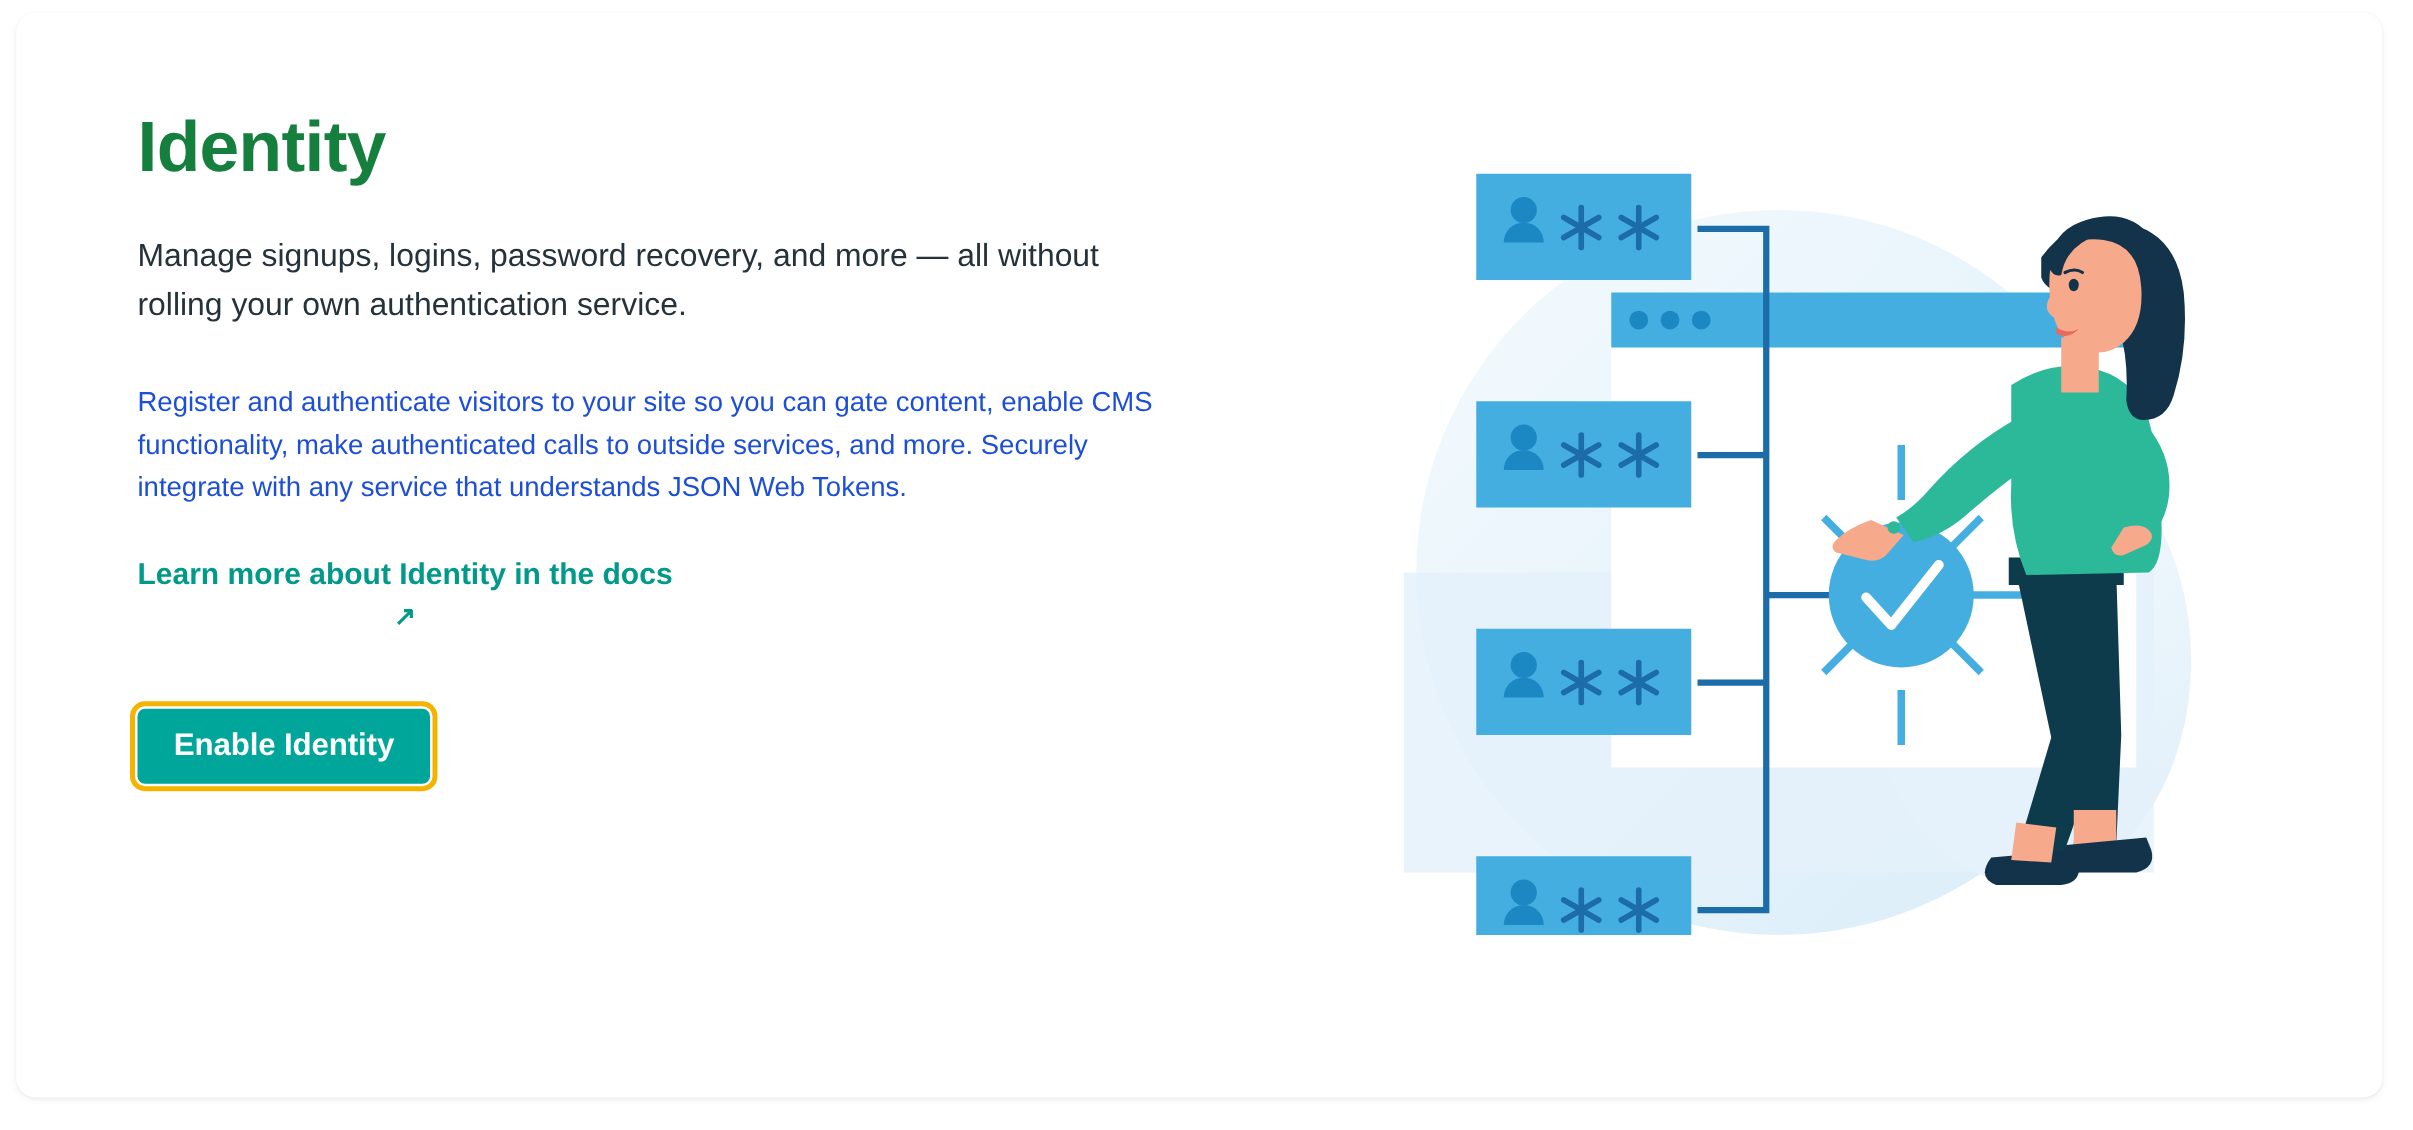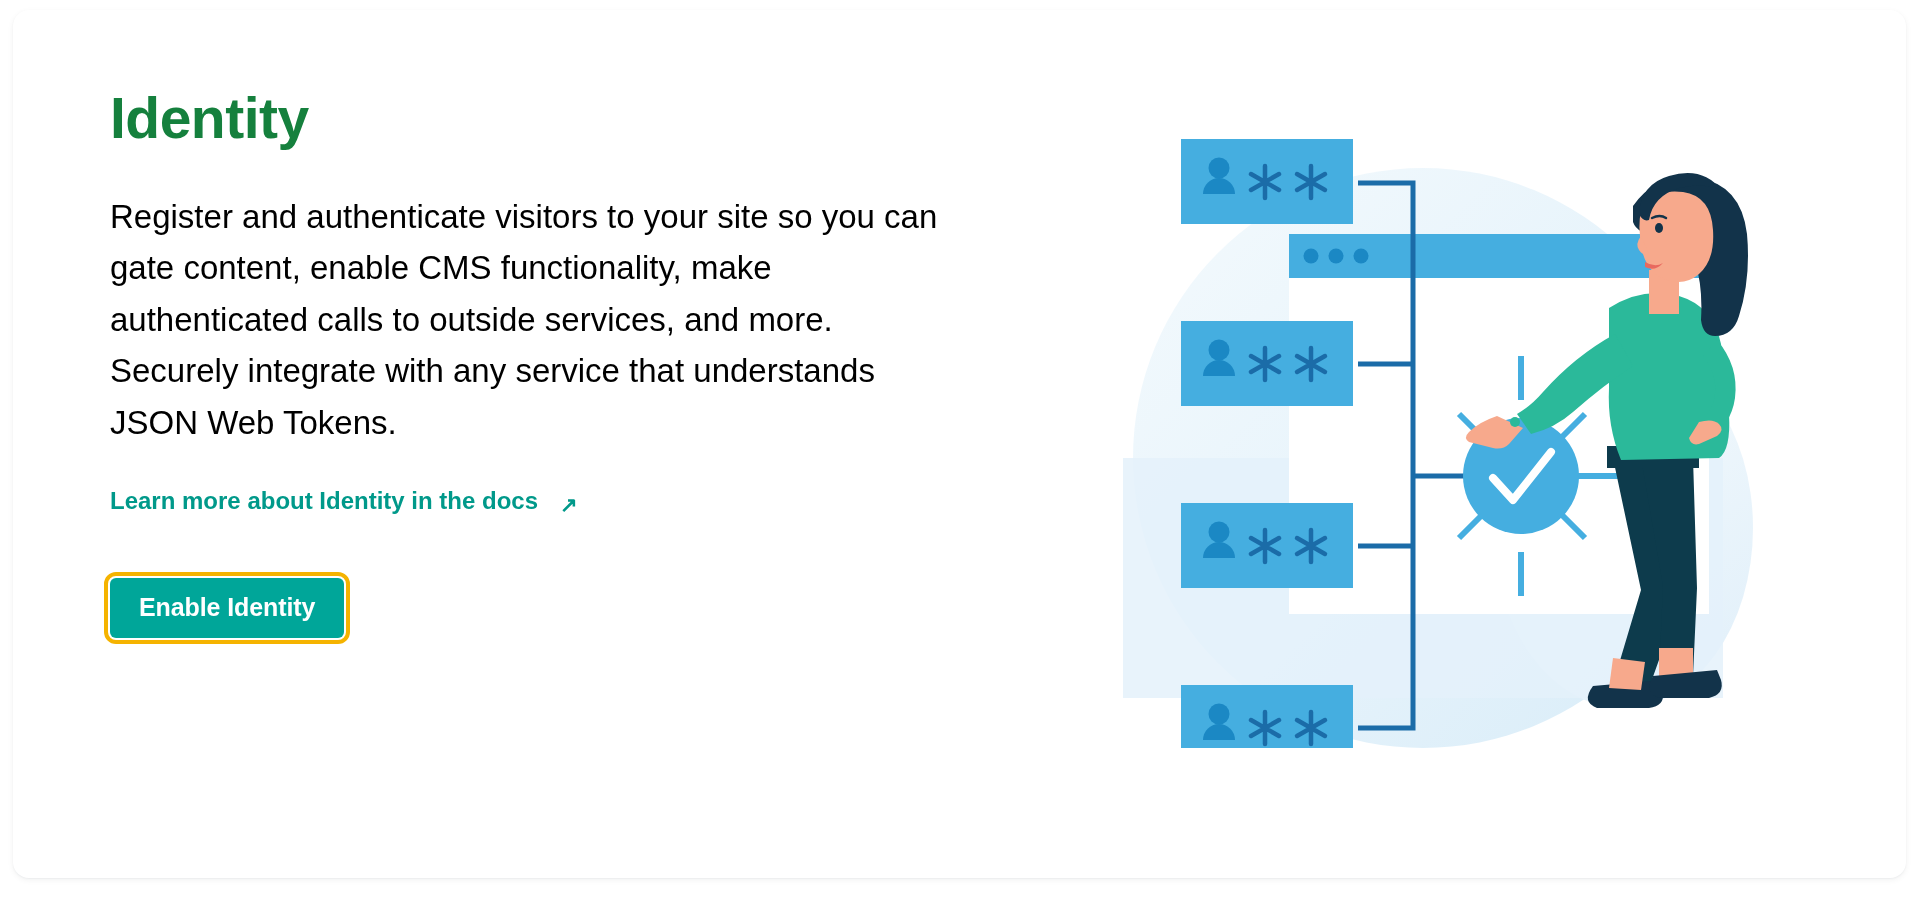--- a/index.html
+++ b/index.html
@@ -53,38 +53,39 @@
     margin: 36px 0 0 0;
     font-size: 25.5px;
     line-height: 1.53;
     font-weight: 400;
     color: #25323a;
     max-width: 830px;
   }
 
   .body-copy {
     margin: 41px 0 0 0;
-    font-size: 33px;
+    font-size: 22px;
     line-height: 1.565;
     font-weight: 400;
-    color: #000000;
+    color: #1d4ed8;
     max-width: 845px;
   }
 
   .docs-link {
     display: inline-flex;
-    align-items: flex-end;
-    gap: 22px;
+    align-items: center;
+    gap: 9px;
     margin-top: 38px;
     font-size: 24px;
     line-height: 1.2;
     font-weight: 700;
     color: #00998a;
     text-decoration: none;
     cursor: pointer;
+    flex-direction: column;
   }
   .docs-link .arrow {
     font-size: 21px;
     font-weight: 700;
     line-height: 1;
     color: #00998a;
     position: relative;
     top: -1px;
   }
 
@@ -120,20 +121,21 @@
 </head>
 <body>
 
 <div class="page">
   <div class="panel">
 
     <div class="content">
 
       <h1 class="page-title">Identity</h1>
 
+      <p class="subhead">Manage signups, logins, password recovery, and more — all without rolling your own authentication service.</p>
 
       <p class="body-copy">Register and authenticate visitors to your site so you can gate content, enable CMS functionality, make authenticated calls to outside services, and more. Securely integrate with any service that understands JSON Web Tokens.</p>
 
       <a class="docs-link" href="#">
         <span>Learn more about Identity in the docs</span>
         <span class="arrow">↗</span>
       </a>
 
       <div class="cta-wrap">
         <button class="cta-button">Enable Identity</button>

